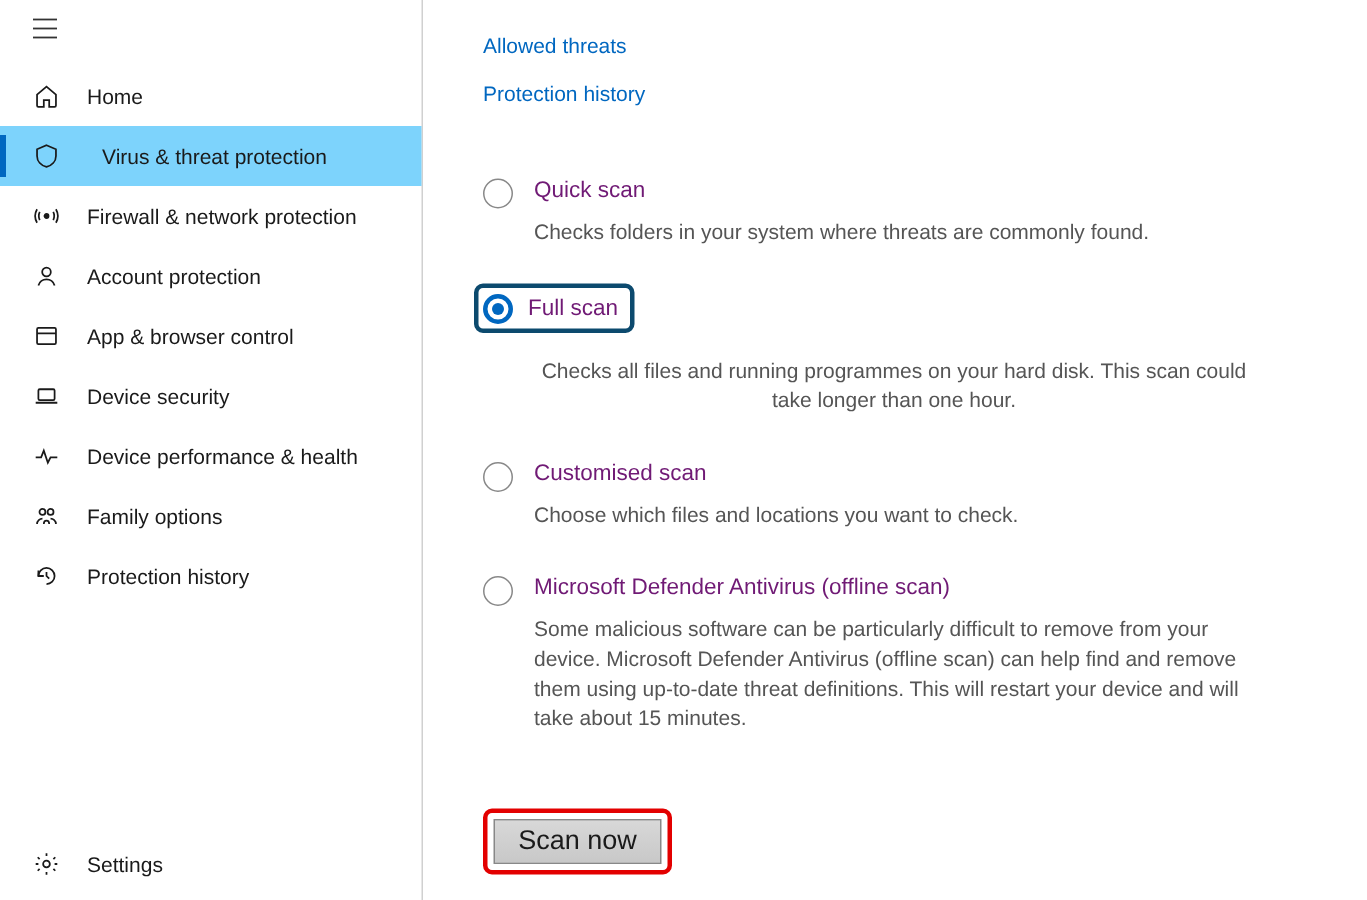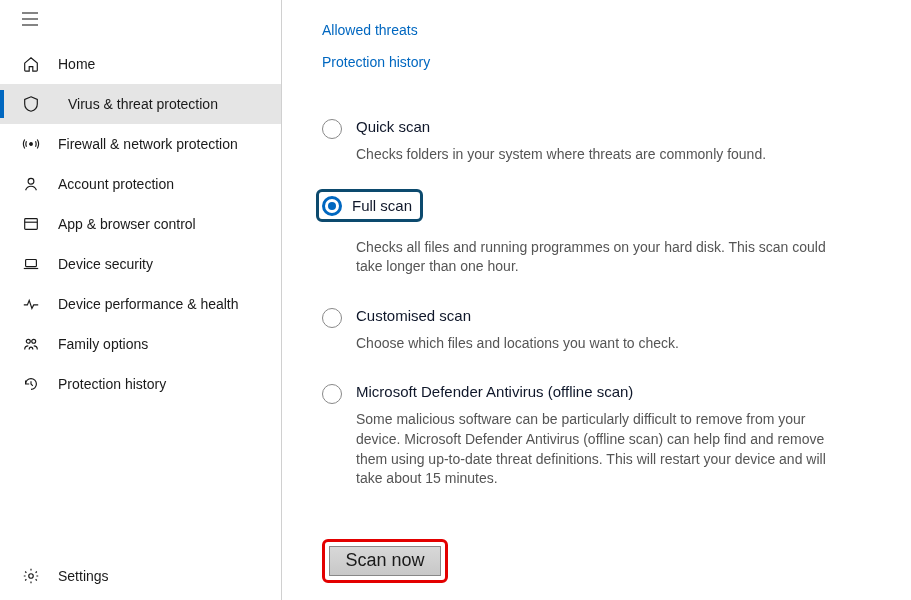--- a/index.html
+++ b/index.html
@@ -35,21 +35,21 @@
     .nav-item {
       display: flex;
       align-items: center;
       height: 40px;
       padding-left: 22px;
       gap: 18px;
       cursor: pointer;
       position: relative;
     }
     .nav-item.active {
-      background: #e5e5e5;
+      background: #7dd3fc;
       gap: 28px;
     }
     .nav-item.active::before {
       content: "";
       position: absolute;
       left: 0;
       top: 6px;
       bottom: 6px;
       width: 4px;
       background: #0067c0;
@@ -116,31 +116,31 @@
       padding: 3px 8px 3px 3px;
       display: inline-flex;
       align-items: center;
       gap: 10px;
       margin-left: -6px;
       margin-top: -6px;
     }
     .scan-body { flex: 1; }
     .scan-title {
       font-size: 15px;
-      color: #0f172a;
+      color: #701a75;
       margin-bottom: 10px;
     }
     .scan-desc {
       font-size: 14px;
       color: #555;
       line-height: 1.4;
       max-width: 480px;
     }
     .scan-option.highlighted .scan-title { margin-bottom: 0; }
-    .scan-option.highlighted .scan-desc-outer { margin-top: 16px; }
+    .scan-option.highlighted .scan-desc-outer { margin-top: 16px; text-align: center; }
     .scan-now-wrap {
       margin-top: 20px;
       display: inline-block;
       border: 3px solid #e30000;
       border-radius: 6px;
       padding: 4px;
     }
     .scan-now-btn {
       width: 112px;
       height: 30px;

